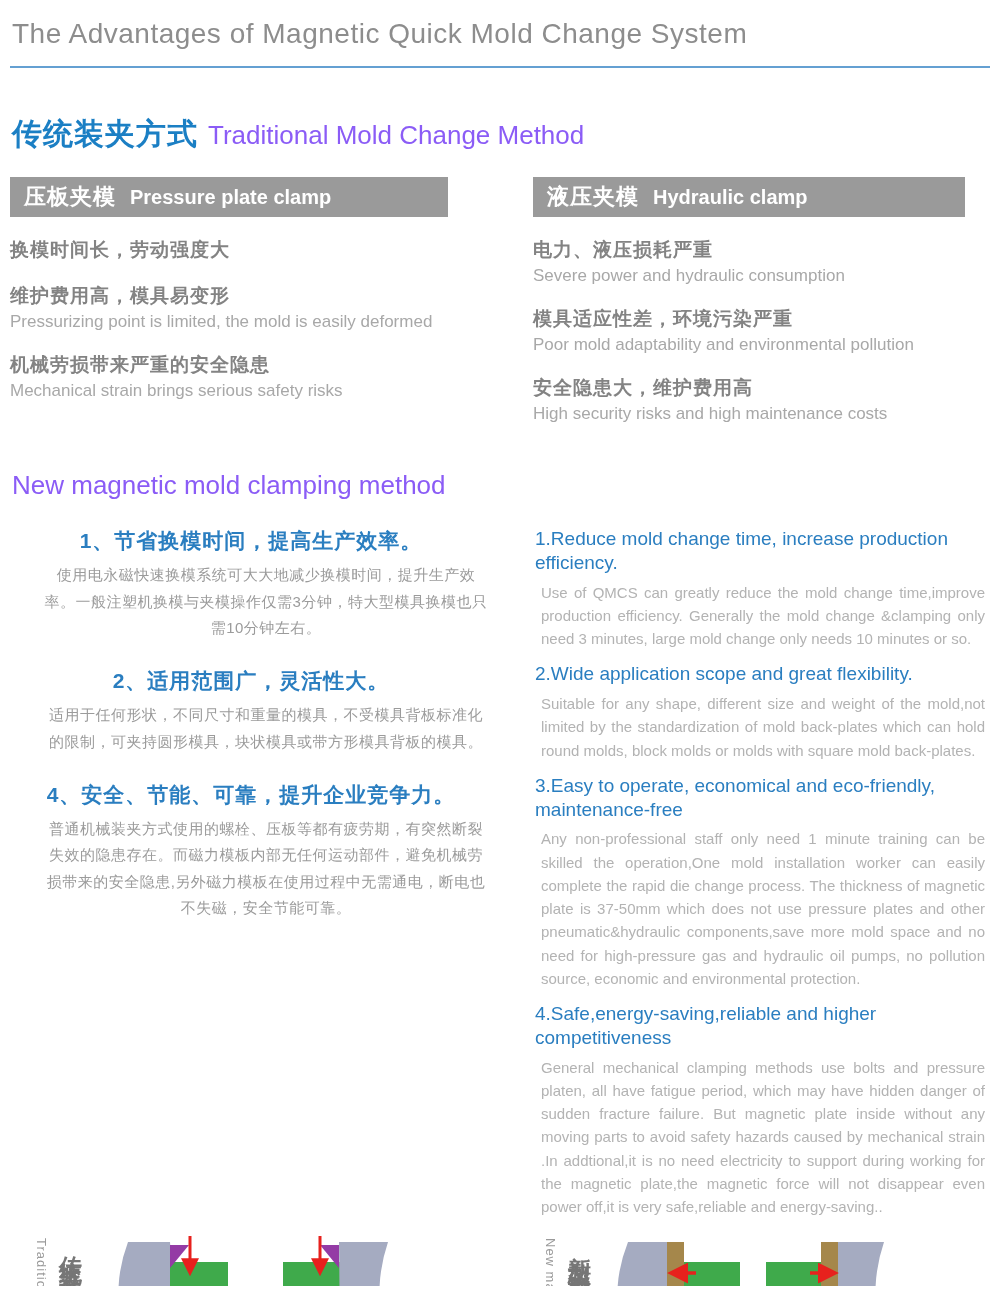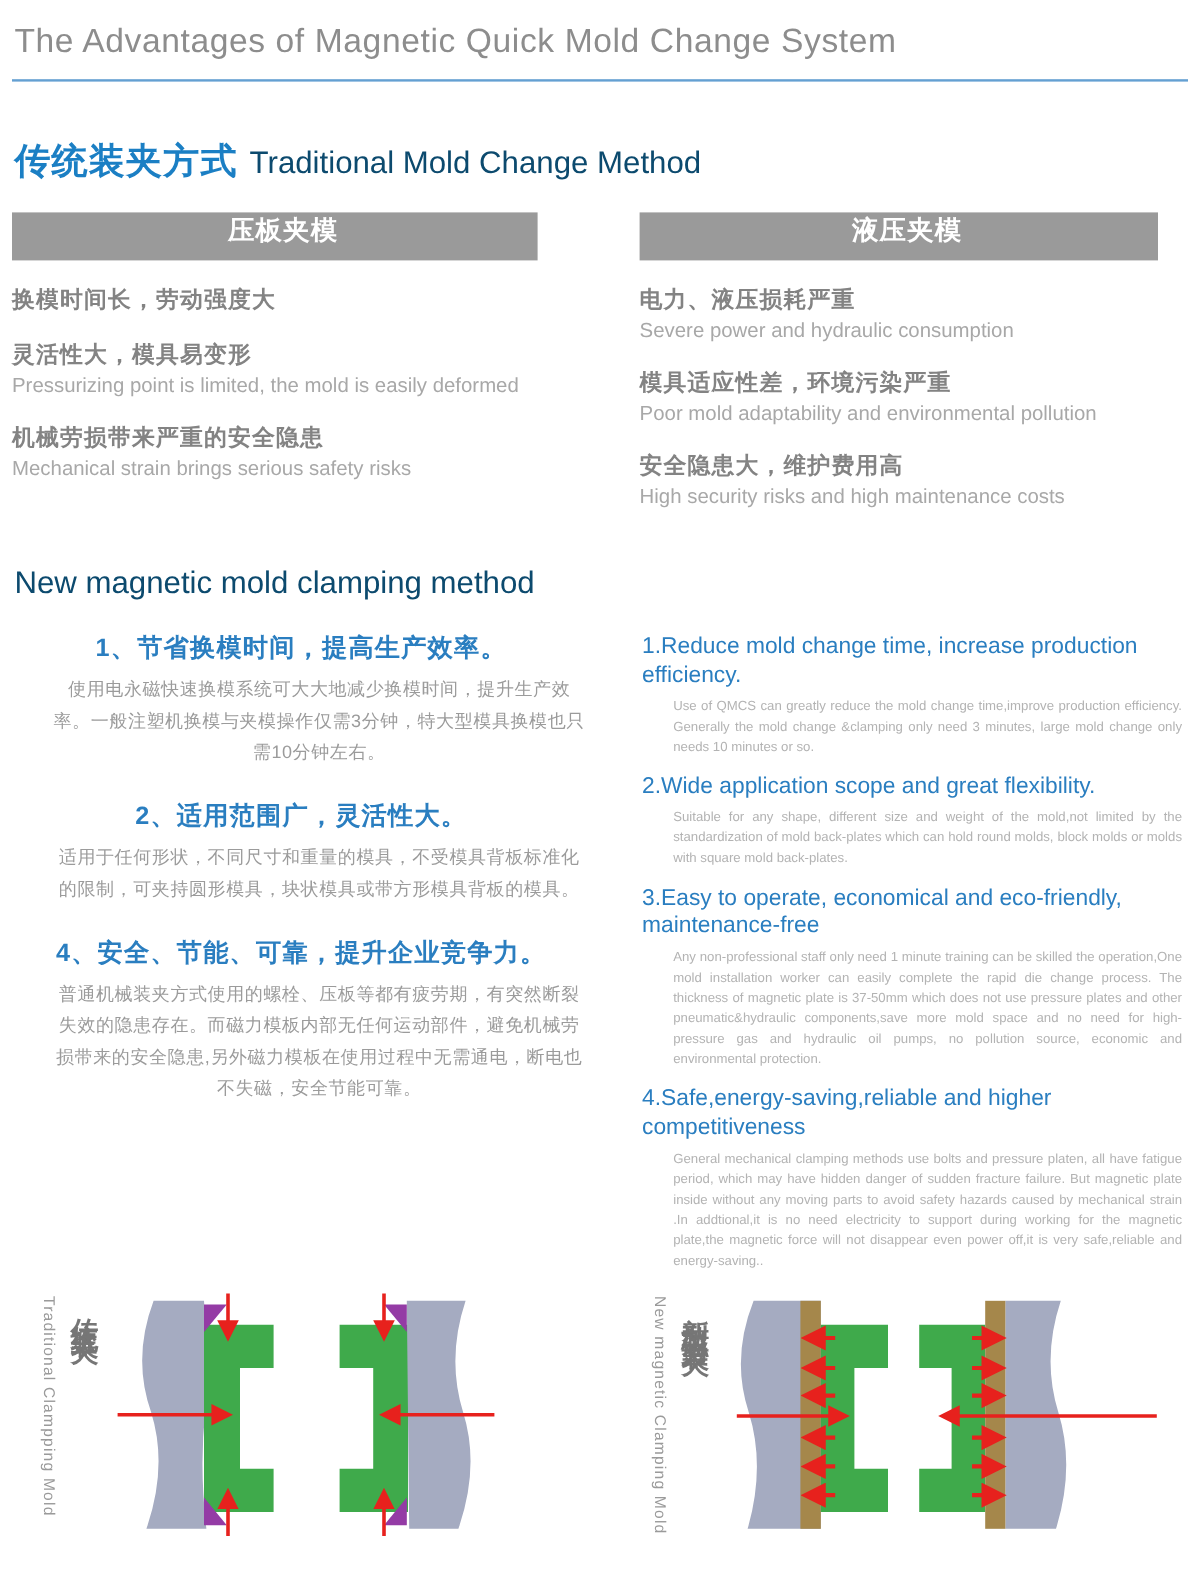--- a/index.html
+++ b/index.html
@@ -15,44 +15,44 @@
     font-family:"Liberation Sans", sans-serif; overflow:hidden;
   }
   .page-title{
     padding:18px 0 0 12px; font-size:28px; font-weight:400;
     color:#8d8d8d; letter-spacing:.5px;
   }
   .divider{height:2px; background:var(--divider-blue); margin:16px 10px 0 10px;}
   .sec-header{display:flex; align-items:baseline; gap:10px; margin:46px 3px 0 12px;}
   .sec-header .zh{font-size:30px; font-weight:bold; color:var(--accent-blue); letter-spacing:1px;}
   .sec-header.red .zh{color:var(--accent-red);}
-  .sec-header .en{font-size:26px; color:#0c4a6e; font-weight:400;}
+  .sec-header .en{font-size:26px; color:#8b5cf6; font-weight:400;}
   .trad-grid{
     display:grid; grid-template-columns:438px 432px; column-gap:85px;
     padding-left:10px; margin-top:22px;
   }
   .col-bar{
     height:40px; background:var(--bar-gray); color:#fff;
-    display:flex; align-items:center; gap:14px; padding-left:14px;flex-direction:column;
+    display:flex; align-items:center; gap:14px; padding-left:14px;
   }
   .col-bar .zh{font-size:22px; font-weight:bold; letter-spacing:1px;}
   .col-bar .en{font-size:20px; font-weight:700;}
   .trad-item{margin-top:20px;}
   .trad-item .zh{font-size:19px; font-weight:bold; color:#838383; letter-spacing:1px;}
   .trad-item .en{font-size:17px; color:#a8a8a8; margin-top:3px;}
   .mag-grid{
     display:grid; grid-template-columns:478px 450px; column-gap:45px;
     padding-left:12px; margin-top:26px; align-items:start;
   }
   .zh-item{margin-bottom:26px;text-align:center;}
   .zh-item .heading{font-size:21px; line-height:1.3; font-weight:bold; color:var(--heading-blue); letter-spacing:1px;}
   .zh-item .body{margin:8px 0 0 30px; font-size:15px; line-height:1.75; color:#9b9b9b; letter-spacing:.5px;}
   .en-item{margin-bottom:12px;}
   .en-item .heading{font-size:19px; line-height:1.25; color:var(--heading-blue);}
-  .en-item .body{margin:6px 0 0 26px; font-size:11px; line-height:1.55; color:#b3b3b3; text-align:justify;}
+  .en-item .body{margin:6px 0 0 6px; font-size:15px; line-height:1.55; color:#b3b3b3; text-align:justify;}
   .diagram-band{position:absolute; left:0; top:1080; width:1000px; height:230px;}
   .diagram-band svg{position:absolute; left:0; top:0;}
   .diag-label{position:absolute; top:8px; display:flex; gap:7px; height:214px;}
   .diag-label.left{left:34px;}
   .diag-label.right{left:543px;}
   .vert-en{
     writing-mode:vertical-rl; font-size:13px; color:#9a9a9a; letter-spacing:1px;
   }
   .vert-zh{
     writing-mode:vertical-rl; text-orientation:upright;
@@ -81,21 +81,21 @@
   <div class="trad-grid">
     <div>
       <div class="col-bar">
         <span class="zh">压板夹模</span>
         <span class="en">Pressure plate clamp</span>
       </div>
       <div class="trad-item">
         <div class="zh">换模时间长，劳动强度大</div>
       </div>
       <div class="trad-item">
-        <div class="zh">灵活性大，模具易变形</div>
+        <div class="zh">维护费用高，模具易变形</div>
         <div class="en">Pressurizing point is limited, the mold is easily deformed</div>
       </div>
       <div class="trad-item">
         <div class="zh">机械劳损带来严重的安全隐患</div>
         <div class="en">Mechanical strain brings serious safety risks</div>
       </div>
     </div>
     <div>
       <div class="col-bar">
         <span class="zh">液压夹模</span>

